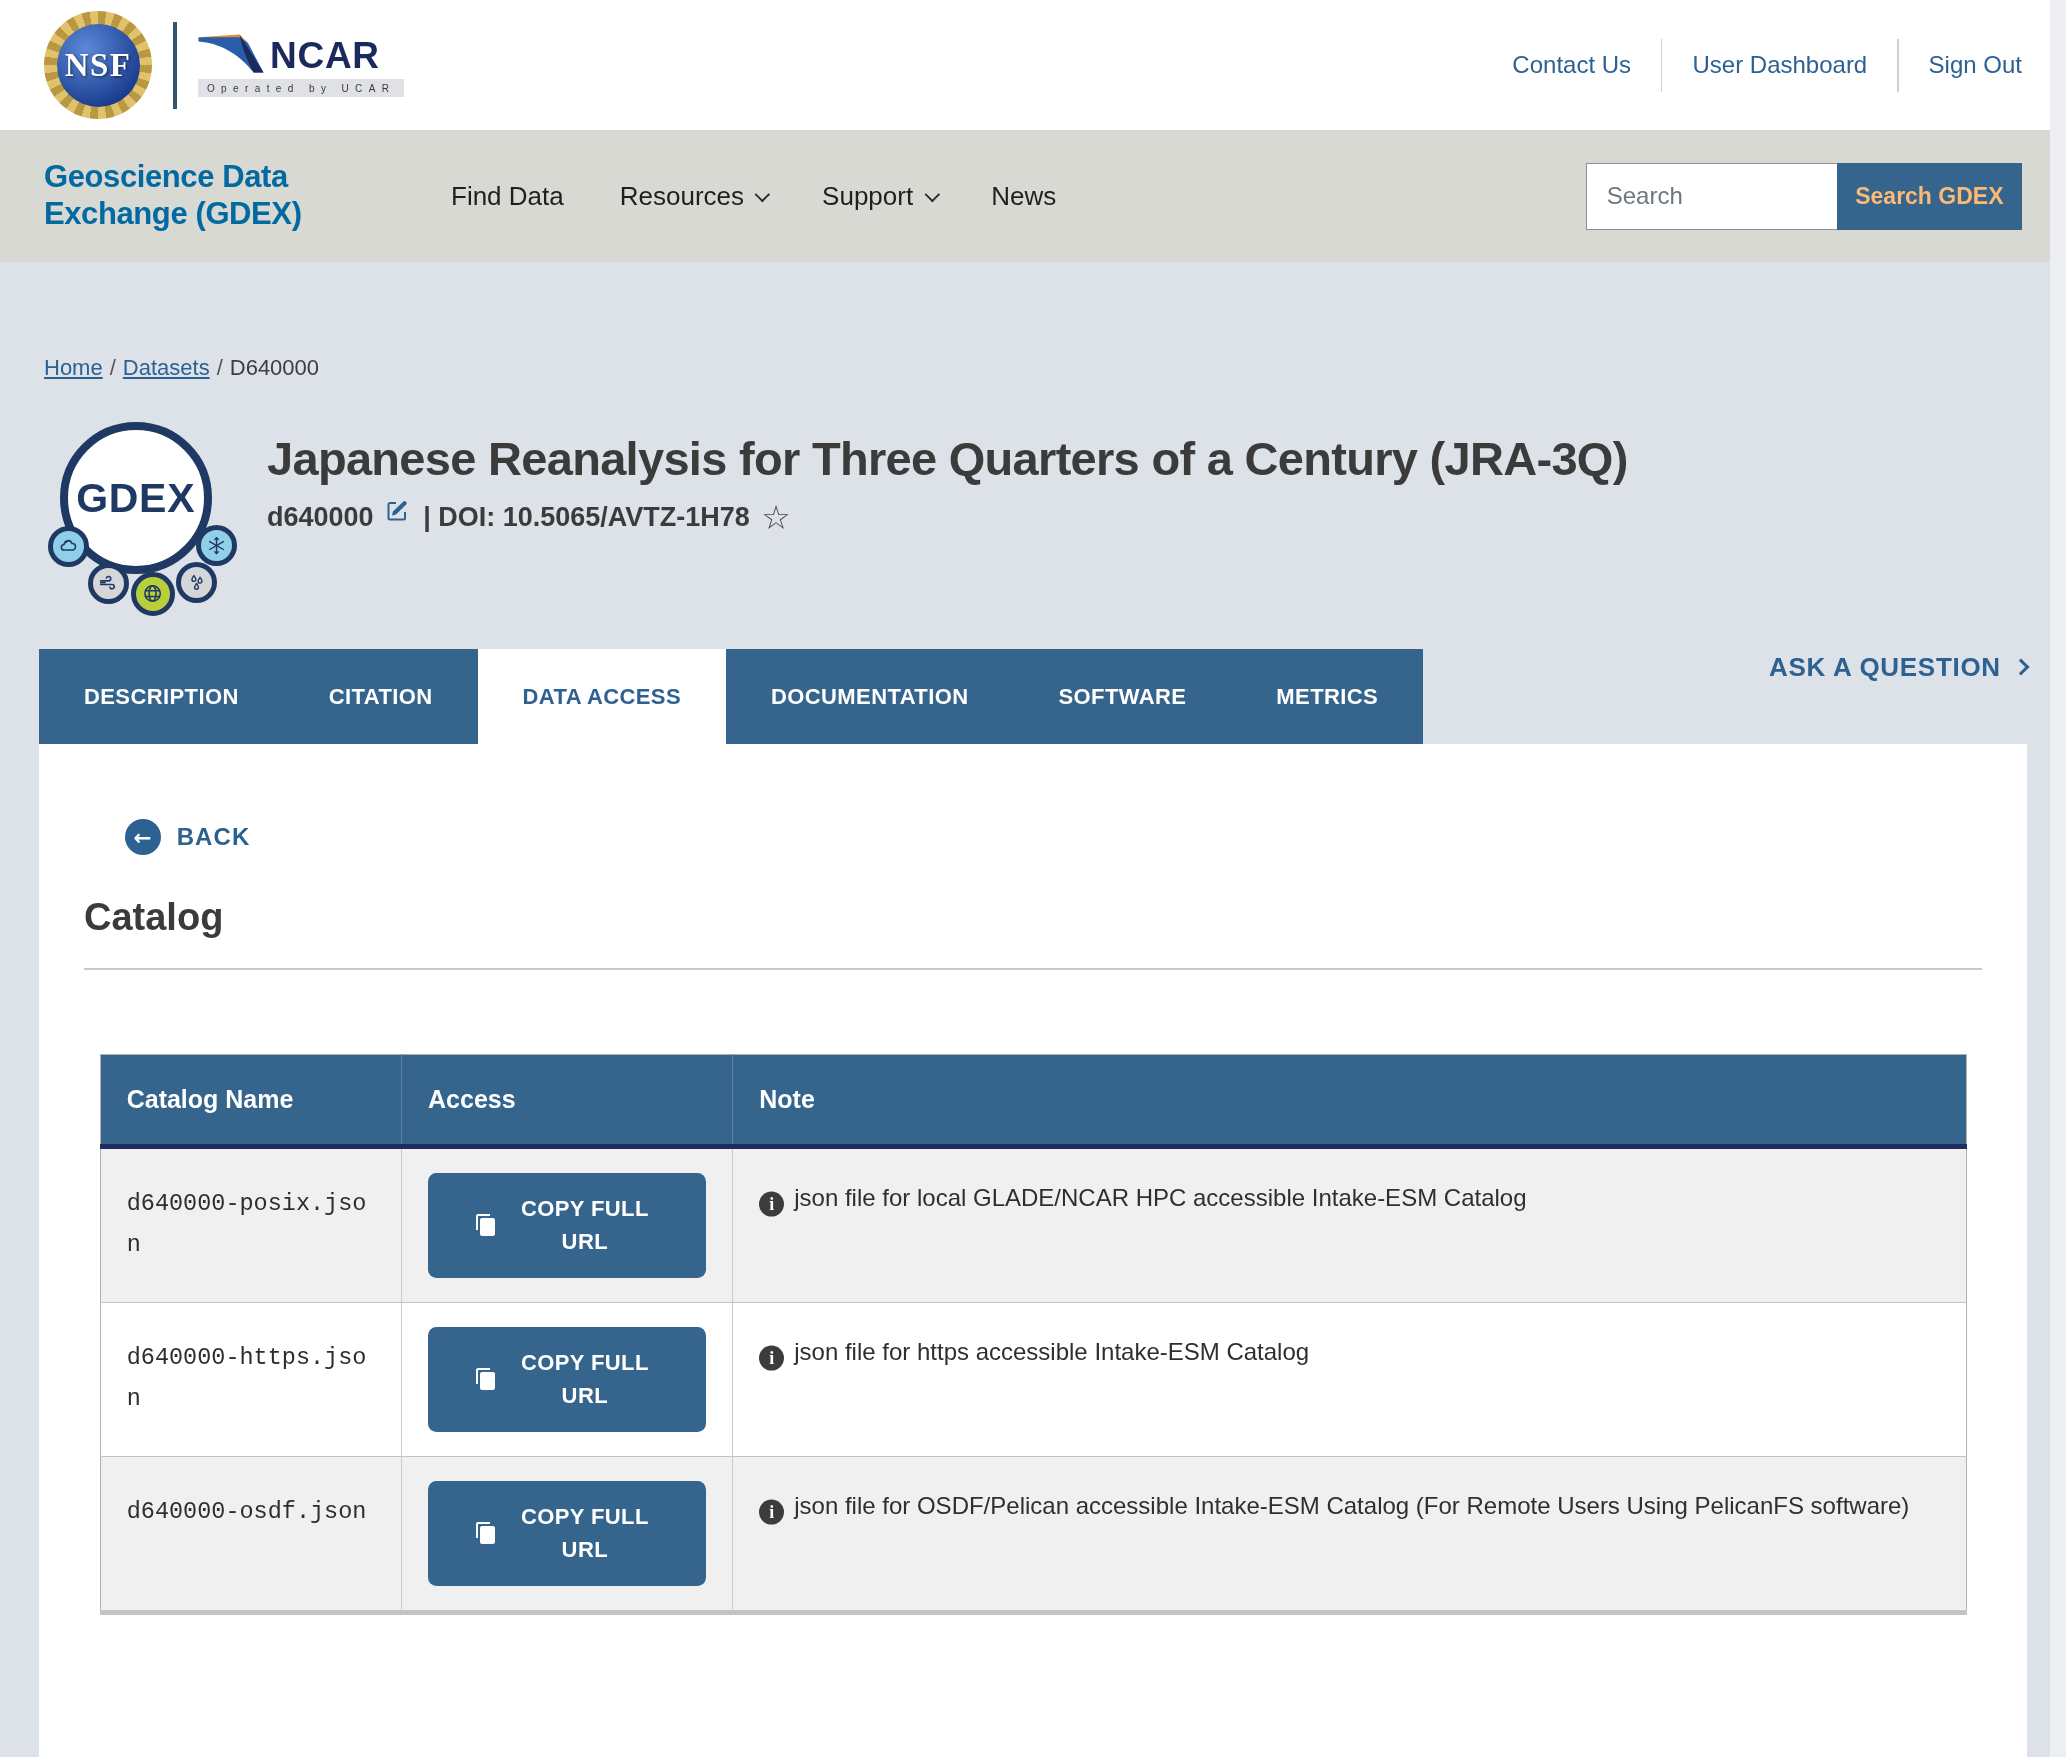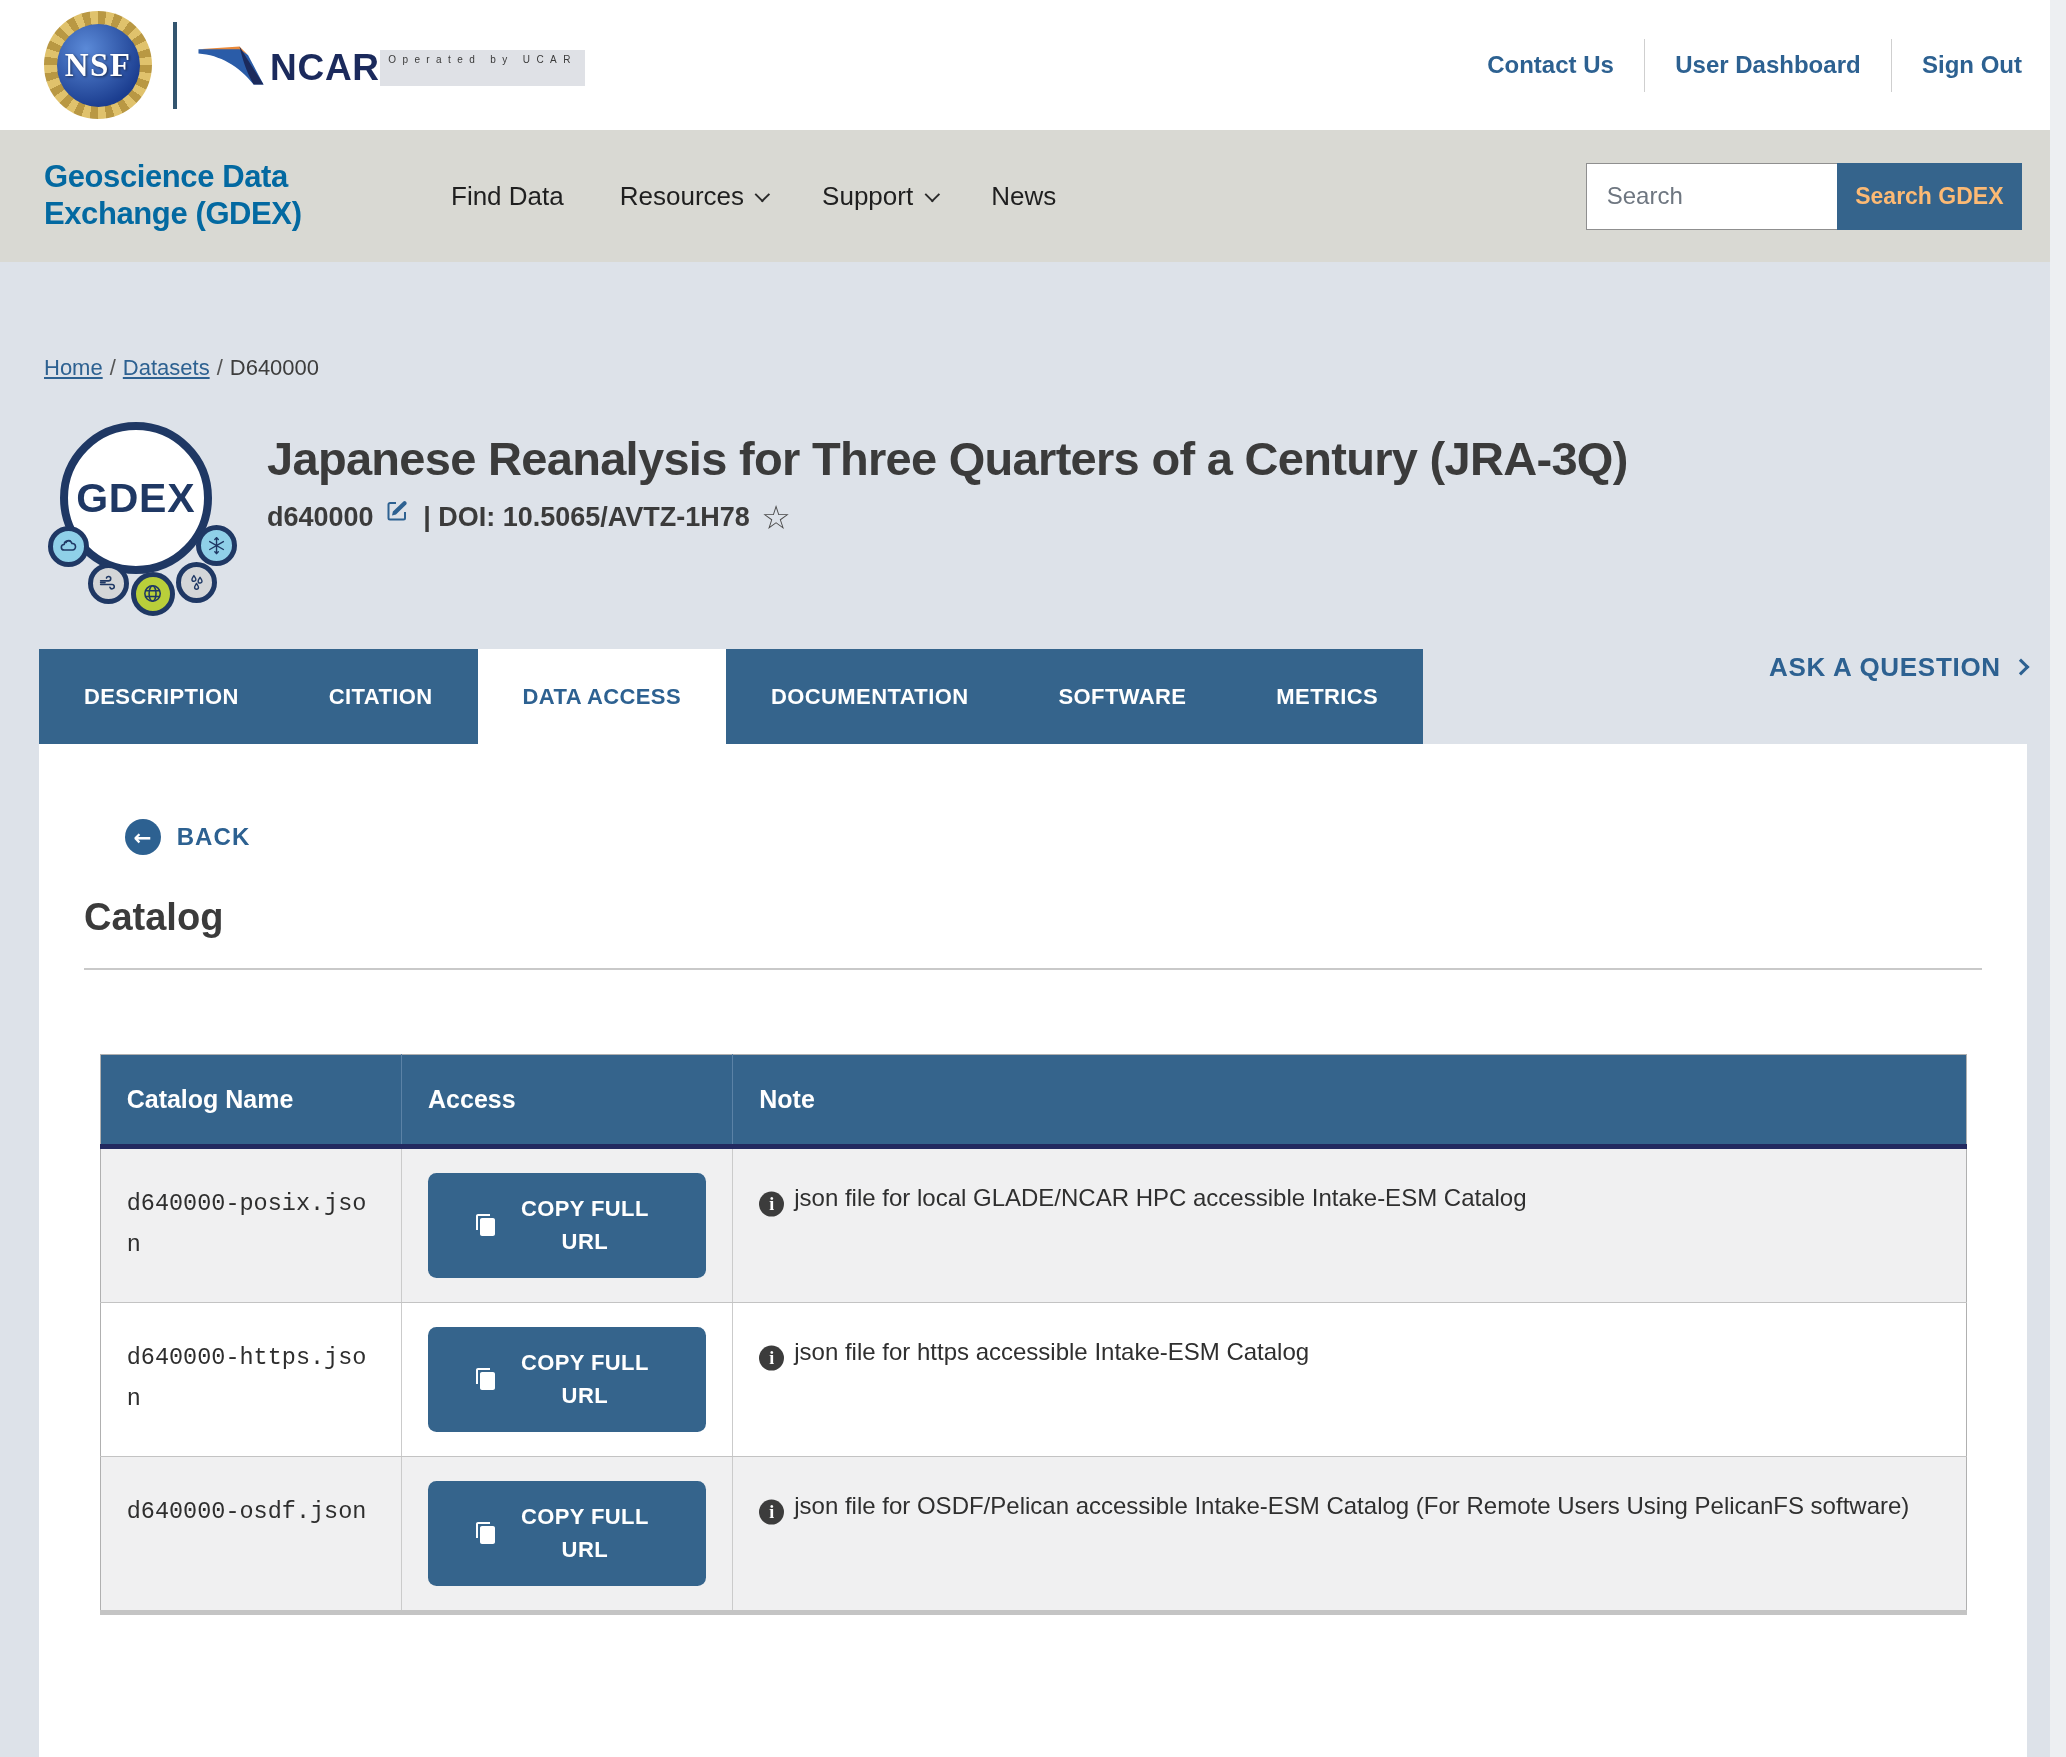--- a/index.html
+++ b/index.html
@@ -26,30 +26,30 @@
   }
   .nsf-globe {
     width: 83px; height: 83px; border-radius: 50%;
     background: radial-gradient(circle at 35% 30%, #5b8ad8, #1b3d8f 75%);
     color: #fff; font-family: "Liberation Serif", serif; font-weight: 700;
     font-size: 33px; letter-spacing: 1.4px;
     display: flex; align-items: center; justify-content: center;
     text-shadow: 1.4px 1.4px 2.8px rgba(0,0,0,.55);
   }
   .logo-divider { width: 3.6px; height: 87px; background: #33556f; }
-  .ncar-logo { display: flex; flex-direction: row; }
+  .ncar-logo { display: flex; flex-direction: column; }
   .ncar-top { display: flex; align-items: flex-end; gap: 5.7px; }
   .ncar-text { font-size: 37px; font-weight: 700; color: #1b2a5c; letter-spacing: 0.7px; line-height: 1; }
   .ncar-sub {
     margin-top: 5.7px; background: #dfe1e6; color: #3a3a3a;
     font-size: 10px; letter-spacing: 6.4px; padding: 3.6px 8.5px; width: fit-content;
   }
   .header-links { display: flex; align-items: center; }
   .hlink {
-    color: #2d6191; font-weight: 700; font-size: 24px;
+    color: #2d6191; font-weight: 400; font-size: 24px;
     padding: 0 30px; text-decoration: none; white-space: nowrap; cursor: pointer;
   }
   .hlink:last-child { padding-right: 0; }
   .hsep { width: 1.4px; height: 53px; background: #cfcfcf; }
 
   
   .navbar {
     height: 132px; background: #d9d9d3;
     display: flex; align-items: center; gap: 51px; padding: 0 44px;
   }

